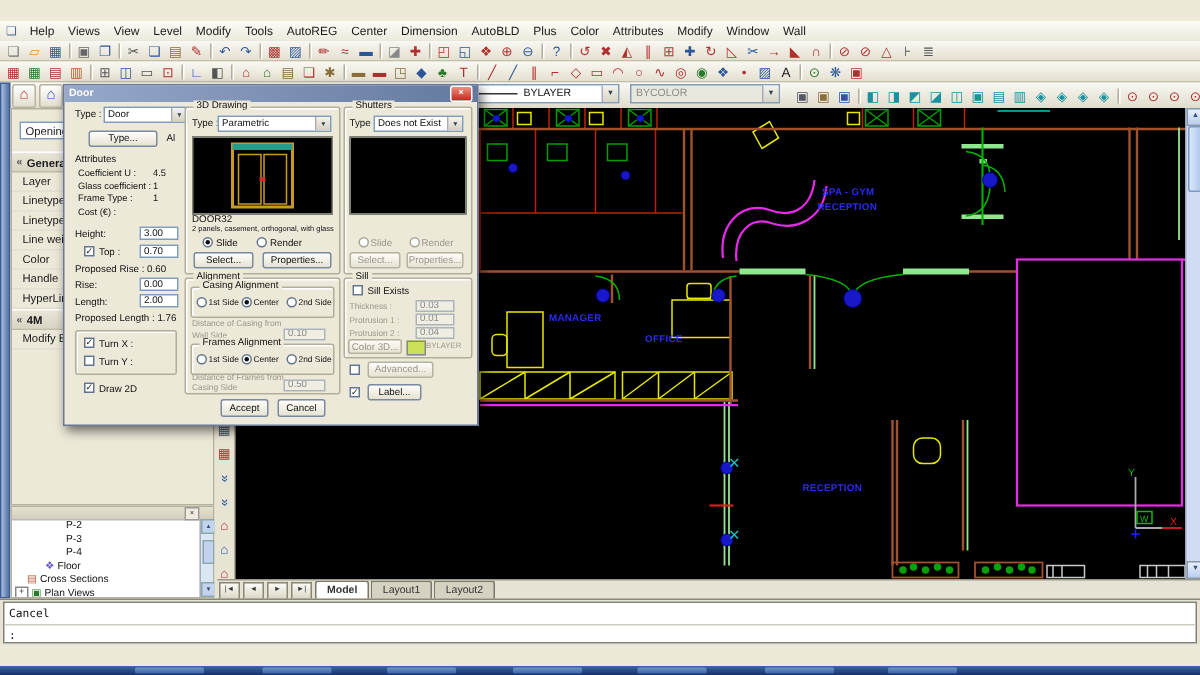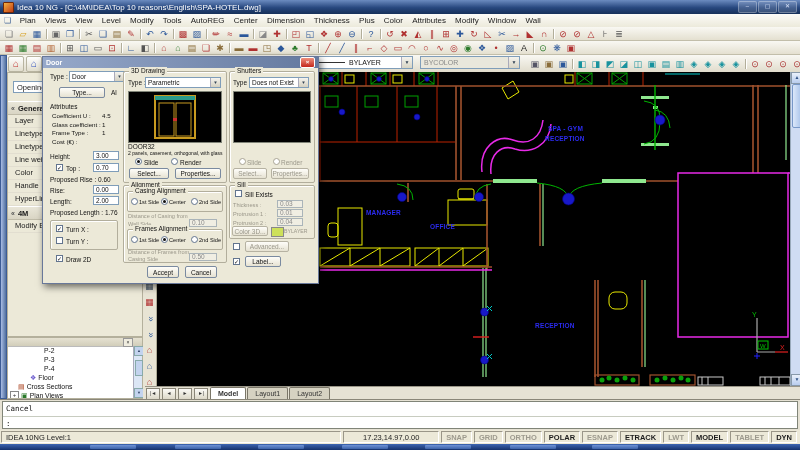--- a/index.html
+++ b/index.html
@@ -128,43 +128,34 @@
   .rd.ck::after{content:"";display:block;width:3px;height:3px;margin:1px;border-radius:50%;background:#111;}
   .rd.dis{border-color:#a8a494;}
   .preview{position:absolute;background:#000;border:1px solid #808478;}
   .swatch{position:absolute;width:11px;height:8px;border:1px solid #888;}
 </style>
 </head>
 <body>
 
 <div class="screen">
 
-  <div class="titlebar">
-    <div class="appicon"></div>
-    <span>Idea 10 NG  - [C:\4M\IDEA\Top 10 reasons\English\SPA-HOTEL.dwg]</span>
-    <div class="winbtns">
-      <div class="winbtn">–</div>
-      <div class="winbtn">▢</div>
-      <div class="winbtn">✕</div>
-    </div>
-  </div>
 
   <div class="menubar">
     <span class="mdoc">❏</span>
     <span id="menuitems" style="display:flex;">
-        <div class="mitem">Plan</div>
+        <div class="mitem">Help</div>
         <div class="mitem">Views</div>
         <div class="mitem">View</div>
         <div class="mitem">Level</div>
         <div class="mitem">Modify</div>
         <div class="mitem">Tools</div>
         <div class="mitem">AutoREG</div>
         <div class="mitem">Center</div>
         <div class="mitem">Dimension</div>
-        <div class="mitem">Thickness</div>
+        <div class="mitem">AutoBLD</div>
         <div class="mitem">Plus</div>
         <div class="mitem">Color</div>
         <div class="mitem">Attributes</div>
         <div class="mitem">Modify</div>
         <div class="mitem">Window</div>
         <div class="mitem">Wall</div>
       </span>
   </div>
 
   <div class="tbar" id="tb1">
@@ -531,36 +522,20 @@
     <div class="tab">Layout2</div>
   </div>
 
   <div class="cmd">
     <div class="cmdbox">
       <div class="cmdline1">Cancel</div>
       <div class="cmdline2">:</div>
     </div>
   </div>
 
-  <div class="status">
-    <div class="scell grow">IDEA 10NG Level:1</div>
-    <div class="scell coords">17.23,14.97,0.00</div>
-    <span id="togglecells" style="display:flex;">
-        <div class="scell tog">SNAP</div>
-        <div class="scell tog">GRID</div>
-        <div class="scell tog">ORTHO</div>
-        <div class="scell tog on">POLAR</div>
-        <div class="scell tog">ESNAP</div>
-        <div class="scell tog on">ETRACK</div>
-        <div class="scell tog">LWT</div>
-        <div class="scell tog on">MODEL</div>
-        <div class="scell tog">TABLET</div>
-        <div class="scell tog on">DYN</div>
-      </span>
-  </div>
 
   <div class="taskbar">
     <div class="tkb" style="left:90px;"></div>
       <div class="tkb" style="left:175px;"></div>
     <div class="tkb" style="left:258px;"></div>
       <div class="tkb" style="left:342px;"></div>
     <div class="tkb" style="left:425px;"></div>
       <div class="tkb" style="left:510px;"></div>
     <div class="tkb" style="left:592px;"></div>
   </div>

